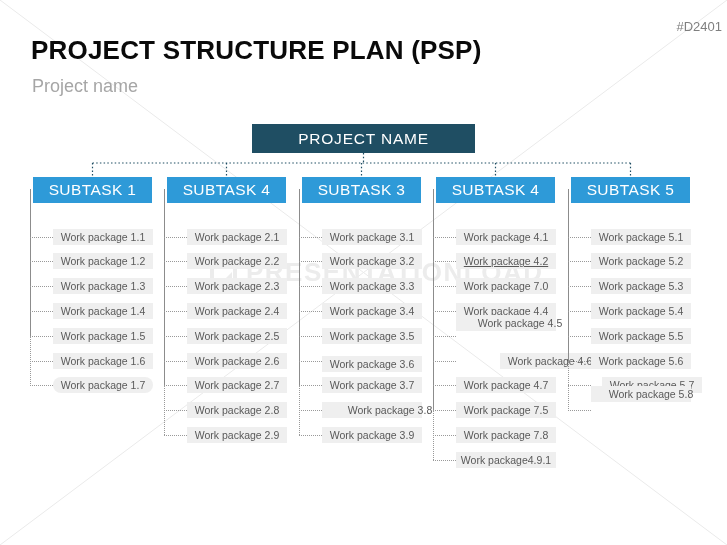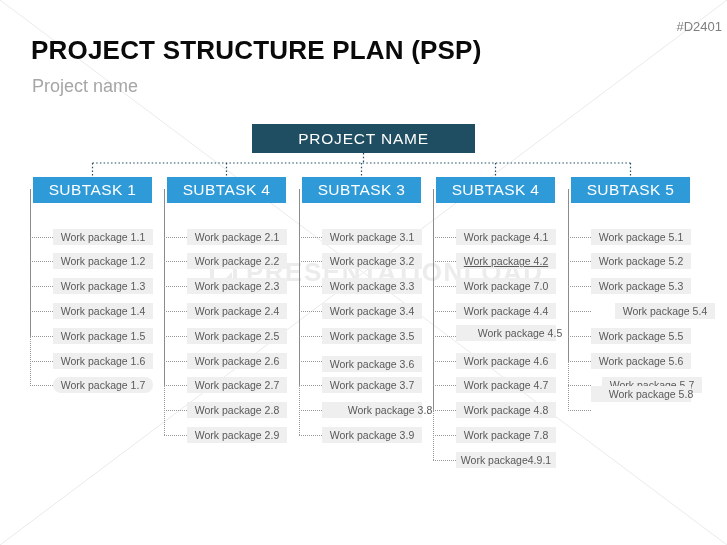--- a/index.html
+++ b/index.html
@@ -187,44 +187,44 @@
         <div class="spine-dotted" style="top: 233.6px; height: 49.6px;"></div>
         <div class="pkg-connector" style="top: 59.5px;"></div>
         <div class="pkg" style="top: 51.5px;">Work package 4.1</div>
         <div class="pkg-connector" style="top: 84.3px;"></div>
         <div class="pkg" style="top: 76.3px; text-decoration: underline;">Work package 4.2</div>
         <div class="pkg-connector" style="top: 109.1px;"></div>
         <div class="pkg" style="top: 101.1px;">Work package 7.0</div>
         <div class="pkg-connector" style="top: 133.9px;"></div>
         <div class="pkg" style="top: 125.9px;">Work package 4.4</div>
         <div class="pkg-connector" style="top: 158.7px;"></div>
-        <div class="pkg" style="top: 148px; padding-left: 28px;">Work package 4.5</div>
-        <div class="pkg-connector" style="top: 183.5px;"></div>
-        <div class="pkg" style="top: 175.5px;">Work package 4.6</div>
+        <div class="pkg" style="top: 138px; padding-left: 28px;">Work package 4.5</div>
+        <div class="pkg-connector" style="top: 183.5px;"></div>
+        <div class="pkg" style="top: 175.5px; margin-left: 44px;">Work package 4.6</div>
         <div class="pkg-connector" style="top: 208.3px;"></div>
         <div class="pkg" style="top: 200.3px;">Work package 4.7</div>
         <div class="pkg-connector" style="top: 233.1px;"></div>
-        <div class="pkg" style="top: 225.1px;">Work package 4.8</div>
+        <div class="pkg" style="top: 225.1px;">Work package 7.5</div>
         <div class="pkg-connector" style="top: 257.9px;"></div>
         <div class="pkg" style="top: 249.9px;">Work package 7.8</div>
         <div class="pkg-connector" style="top: 282.7px;"></div>
         <div class="pkg" style="top: 274.7px;">Work package4.9.1</div>
       </div>
       <div class="column" style="left: 571px;">
         <div class="col-header">SUBTASK 5</div>
         <div class="spine-solid" style="top: 12px; height: 172px;"></div>
         <div class="spine-dotted" style="top: 184px; height: 49.6px;"></div>
         <div class="pkg-connector" style="top: 59.5px;"></div>
         <div class="pkg" style="top: 51.5px;">Work package 5.1</div>
         <div class="pkg-connector" style="top: 84.3px;"></div>
         <div class="pkg" style="top: 76.3px;">Work package 5.2</div>
         <div class="pkg-connector" style="top: 109.1px;"></div>
         <div class="pkg" style="top: 101.1px;">Work package 5.3</div>
         <div class="pkg-connector" style="top: 133.9px;"></div>
-        <div class="pkg" style="top: 125.9px; margin-left: 24px;">Work package 5.4</div>
+        <div class="pkg" style="top: 125.9px;">Work package 5.4</div>
         <div class="pkg-connector" style="top: 158.7px;"></div>
         <div class="pkg" style="top: 150.7px;">Work package 5.5</div>
         <div class="pkg-connector" style="top: 183.5px;"></div>
         <div class="pkg" style="top: 175.5px;">Work package 5.6</div>
         <div class="pkg-connector" style="top: 208.3px;"></div>
         <div class="pkg" style="top: 200.3px; margin-left: 11px;">Work package 5.7</div>
         <div class="pkg-connector" style="top: 233.1px;"></div>
         <div class="pkg" style="top: 209px; padding-left: 20px;">Work package 5.8</div>
       </div>
     </div>

